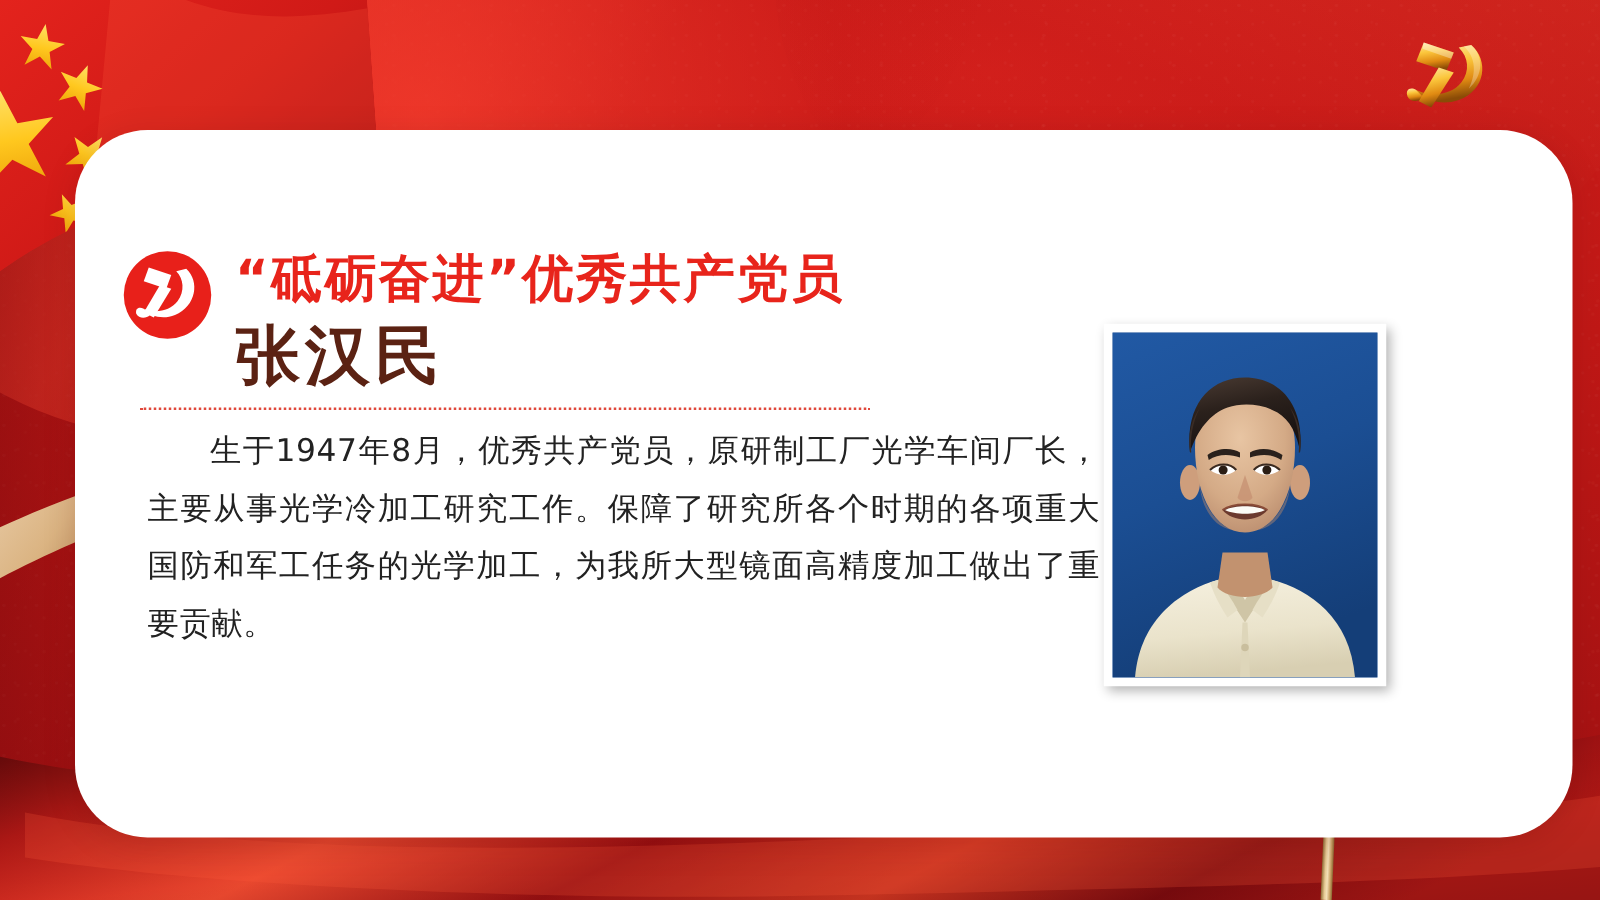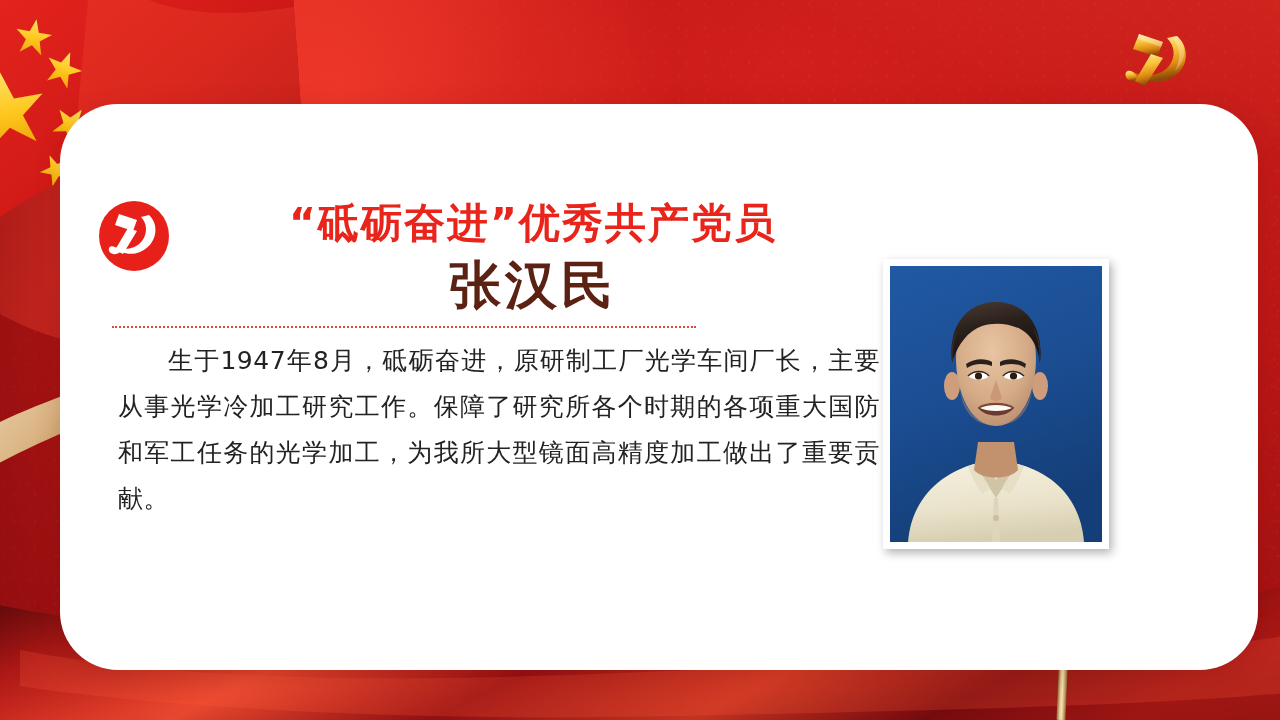--- a/index.html
+++ b/index.html
@@ -131,21 +131,20 @@
     left: 37px; top: 95px;
     width: 74px; height: 74px;
   }
   .mark svg { display: block; width: 100%; height: 100%; }
 
   
   .headline {
     position: absolute;
     left: 128px; top: 96px;
     width: 690px;
-    text-align: center;
   }
   .title-main {
     margin: 0;
     font-family: "DejaVu Sans", "Liberation Sans", sans-serif;
     font-size: 41px;
     font-weight: 700;
     line-height: 1.16;
     letter-spacing: 2px;
     color: #E8241B;
     white-space: nowrap;
@@ -329,21 +328,21 @@
       </svg>
     </div>
 
     <div class="headline">
       <h1 class="title-main">“砥砺奋进”优秀共产党员</h1>
       <h2 class="title-name">张汉民</h2>
     </div>
 
     <div class="divider"></div>
 
-    <p class="body-text">生于1947年8月，砥砺奋进，原研制工厂光学车间厂长，主要从事光学冷加工研究工作。保障了研究所各个时期的各项重大国防和军工任务的光学加工，为我所大型镜面高精度加工做出了重要贡献。</p>
+    <p class="body-text">生于1947年8月，优秀共产党员，原研制工厂光学车间厂长，主要从事光学冷加工研究工作。保障了研究所各个时期的各项重大国防和军工任务的光学加工，为我所大型镜面高精度加工做出了重要贡献。</p>
 
     <div class="portrait">
       <div class="portrait-inner">
         <svg viewBox="0 0 212 276" xmlns="http://www.w3.org/2000/svg">
           <defs>
             <linearGradient id="bgBlue" x1="0" y1="0" x2="0.3" y2="1">
               <stop offset="0%" stop-color="#2159A4"></stop>
               <stop offset="50%" stop-color="#1B4E93"></stop>
               <stop offset="100%" stop-color="#143E78"></stop>
             </linearGradient>

